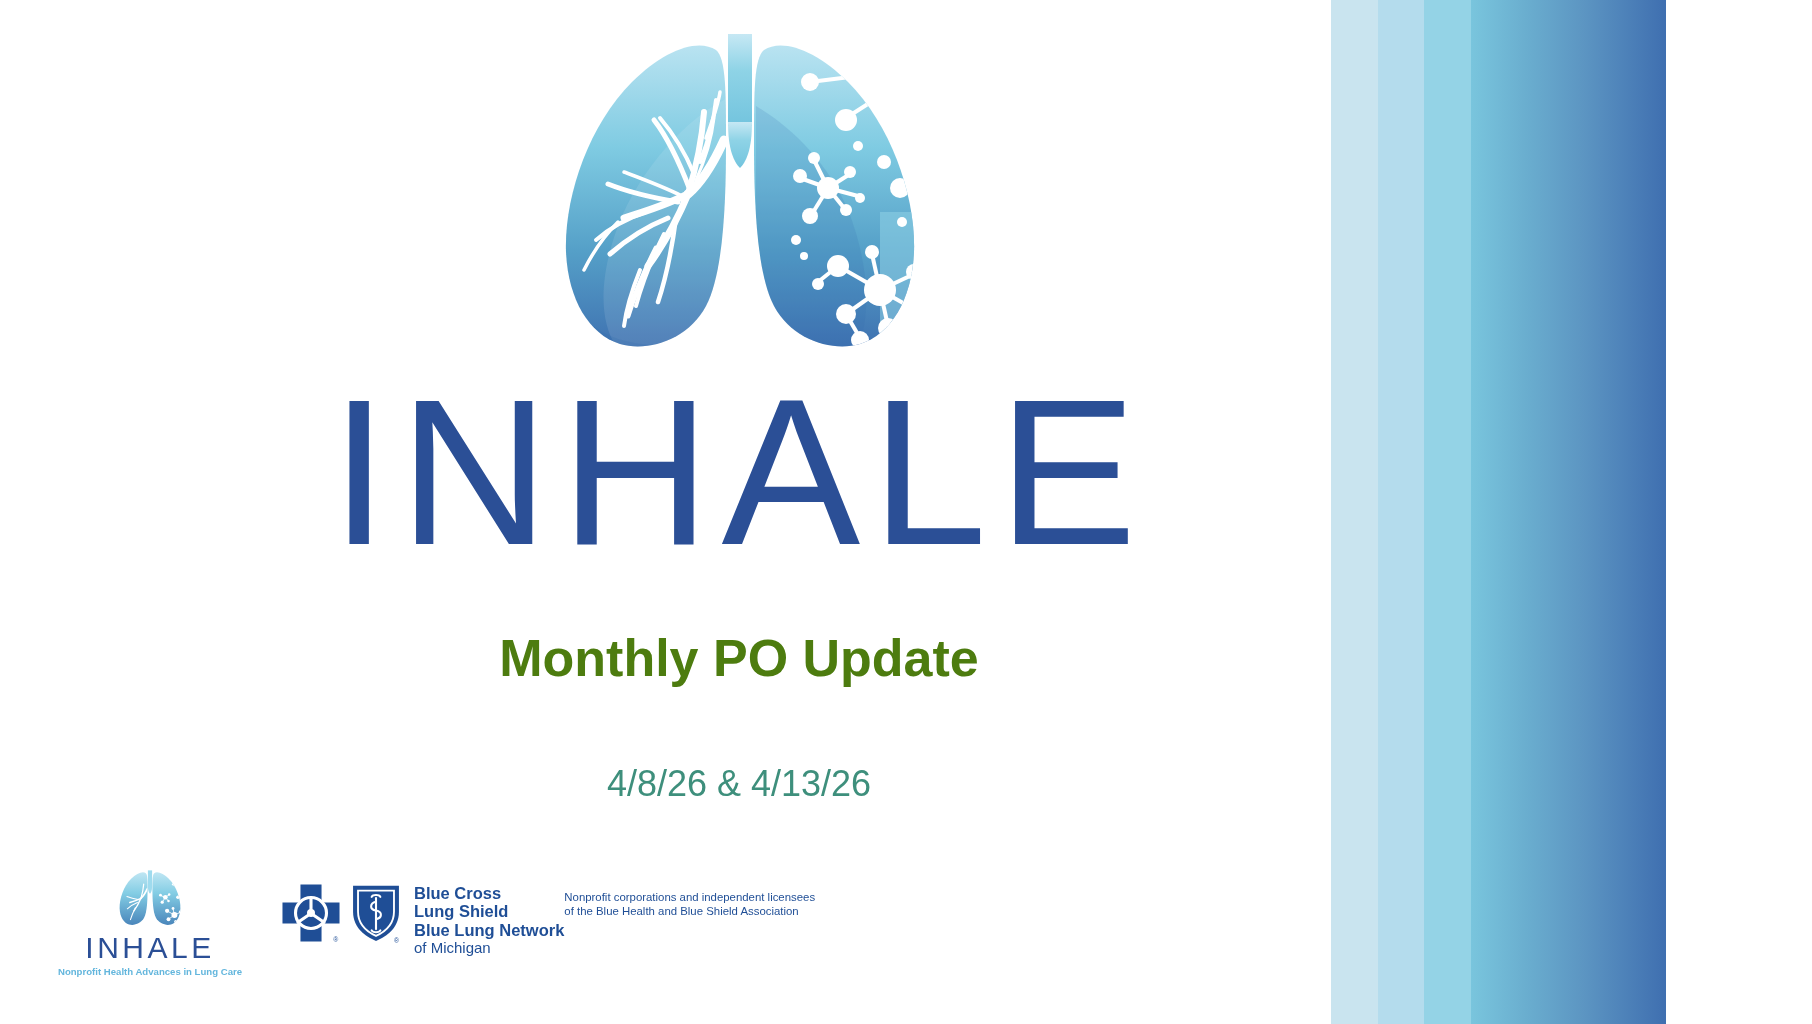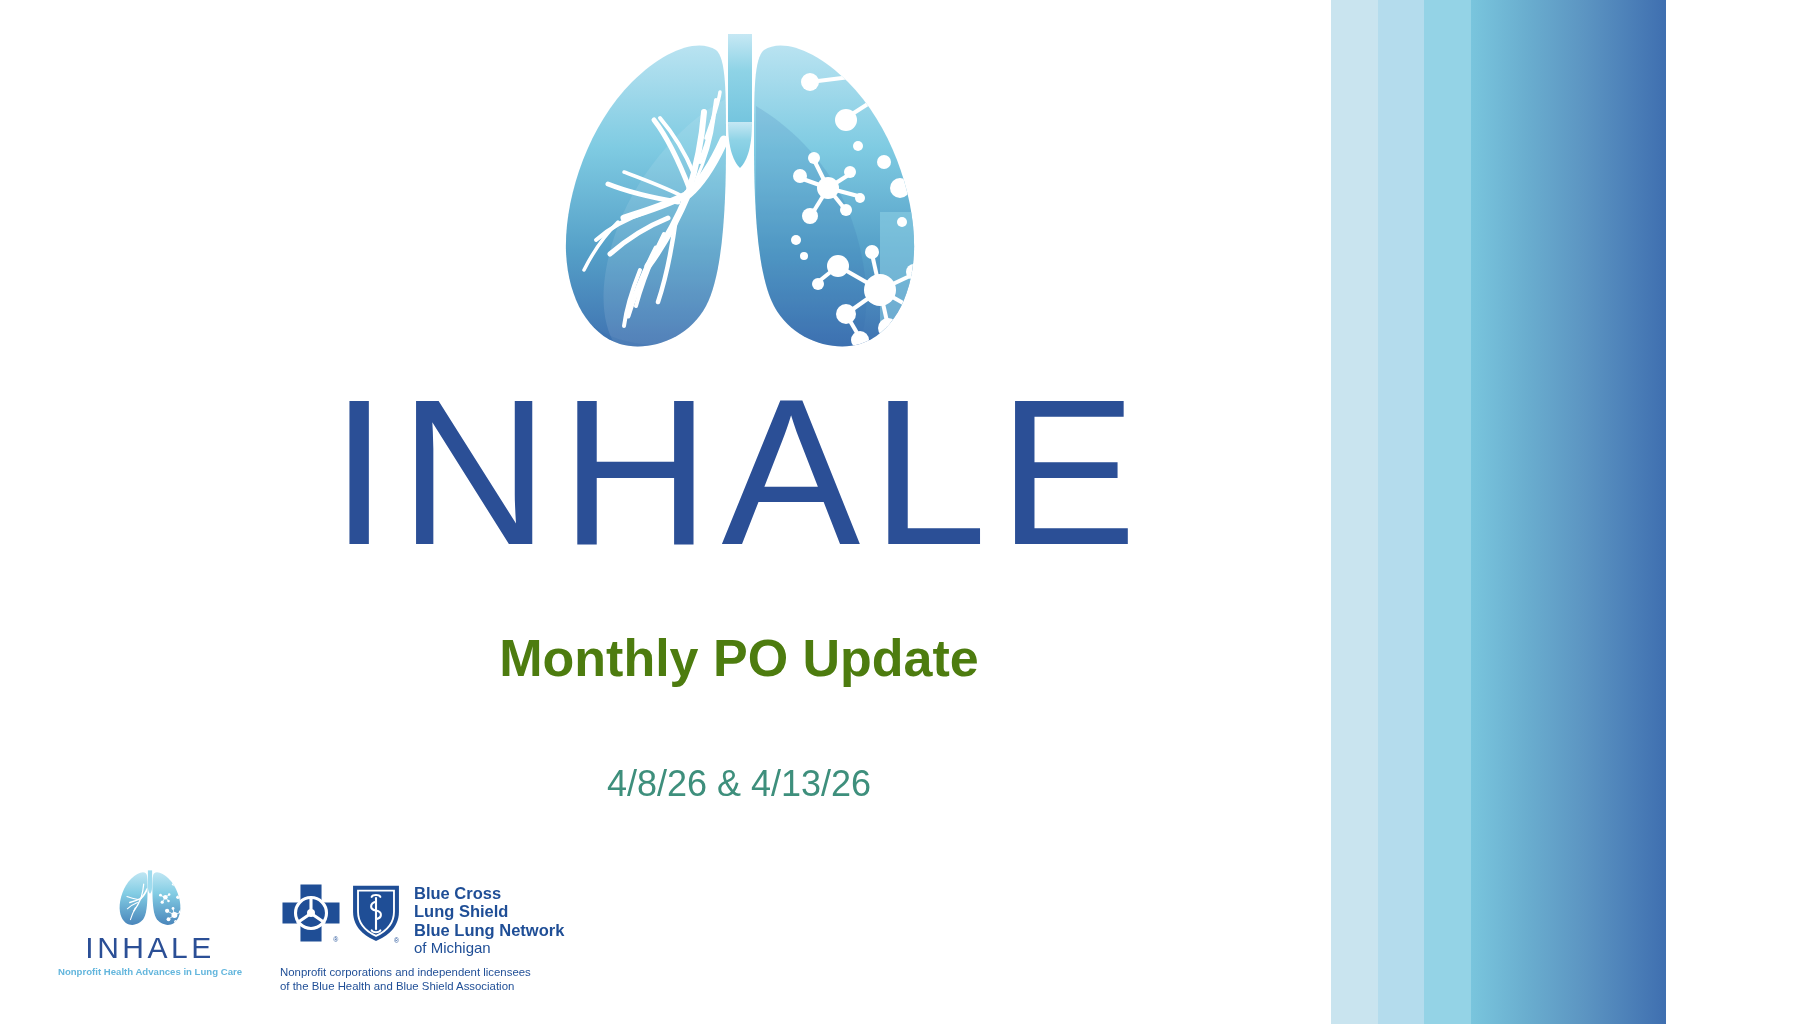--- a/index.html
+++ b/index.html
@@ -127,21 +127,21 @@
     font-weight: bold;
     line-height: 1;
     margin-top: 4px;
     white-space: nowrap;
   }
 
   .bcbs {
     margin-left: 56px;
     margin-top: 14px;
     display: flex;
-    flex-direction: column;
+    flex-direction: row;
   }
   .bcbs-top {
     display: flex;
     flex-direction: row;
     align-items: flex-start;
   }
   .bcbs-cross { width: 62px; height: 62px; }
   .bcbs-cross svg { display: block; width: 100%; height: 100%; }
   .bcbs-shield { width: 56px; height: 62px; margin-left: 6px; }
   .bcbs-shield svg { display: block; width: 100%; height: 100%; }

